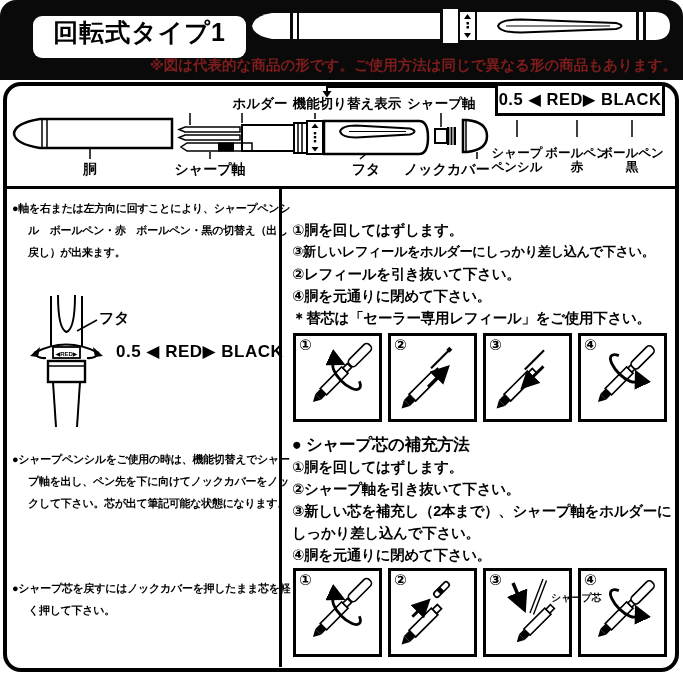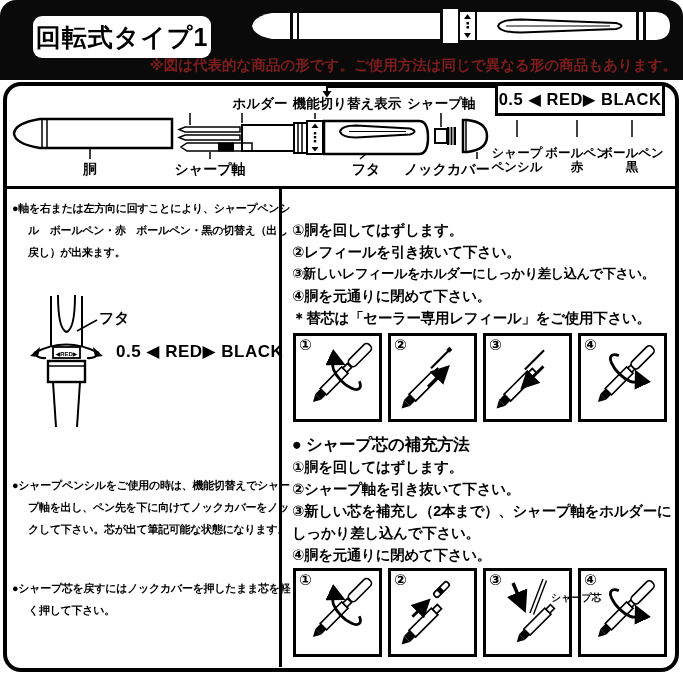--- a/index.html
+++ b/index.html
@@ -1,22 +1,22 @@
 <!DOCTYPE html>
 <html><head>
 <meta charset="utf-8">
 <style>
   html,body{margin:0;padding:0;background:#fff;}
   .page{position:relative;width:683px;height:700px;background:#fff;overflow:hidden;
         font-family:"Liberation Sans","DejaVu Sans",sans-serif;color:#000;}
   
   .band{position:absolute;left:0;top:0;width:683px;height:80px;background:#0a0a0a;
         border-radius:16px 16px 0 0;}
-  .title-box{position:absolute;left:33px;top:16px;width:178px;height:42px;background:#fff;
-        border-radius:9px;display:flex;align-items:center;justify-content:center;}
+  .title-box{position:absolute;left:33px;top:16px;width:213px;height:42px;background:#fff;
+        border-radius:9px;display:flex;align-items:flex-start;justify-content:center;}
   .title-box span{font-size:25px;font-weight:800;letter-spacing:1px;}
   .note{position:absolute;left:0px;top:56px;width:677px;text-align:right;color:#7f1d1d;
         font-size:14.5px;font-weight:700;}
   
   .main-box{position:absolute;left:3px;top:82px;width:668px;height:582px;
         border:4px solid #000;border-radius:18px;}
   .hdiv{position:absolute;left:7px;top:186px;width:669px;height:3px;background:#000;}
   .vdiv{position:absolute;left:279px;top:189px;width:3px;height:478px;background:#000;}
   
   .lbl{position:absolute;font-weight:700;text-align:center;font-size:13.5px;white-space:nowrap;}
@@ -190,27 +190,27 @@
     <span>赤</span>
   </div>
   <div class="mode txt" style="left:600px;">
     <span>ボールペン</span><br>
     <span>黒</span>
   </div>
 
   <div class="bullet txt" style="top:197px;">●軸を右または左方向に回すことにより、シャープペンシル　ボールペン・赤　ボールペン・黒の切替え（出し戻し）が出来ます。</div>
   <div class="cap-lbl txt">フタ</div>
   <div class="mini-ind txt">0.5 ◀ RED▶ BLACK</div>
-  <div class="bullet txt" style="top:474px;">●シャープペンシルをご使用の時は、機能切替えでシャープ軸を出し、ペン先を下に向けてノックカバーをノックして下さい。芯が出て筆記可能な状態になります。</div>
+  <div class="bullet txt" style="top:448px;">●シャープペンシルをご使用の時は、機能切替えでシャープ軸を出し、ペン先を下に向けてノックカバーをノックして下さい。芯が出て筆記可能な状態になります。</div>
   <div class="bullet txt" style="top:577px;">●シャープ芯を戻すにはノックカバーを押したまま芯を軽く押して下さい。</div>
 
   <div class="steps txt" style="top:219px;">
     <div class="nw">①胴を回してはずします。</div>
+    <div class="nw tight">③新しいレフィールをホルダーにしっかり差し込んで下さい。</div>
     <div class="nw">②レフィールを引き抜いて下さい。</div>
-    <div class="nw tight">③新しいレフィールをホルダーにしっかり差し込んで下さい。</div>
     <div class="nw">④胴を元通りに閉めて下さい。</div>
     <div class="nw">＊替芯は「セーラー専用レフィール」をご使用下さい。</div>
   </div>
 
   <div class="sbox" style="left:293px;top:333px;">
     <span class="num">①</span>
     <svg width="83" height="83" viewBox="0 0 83 83">
       <g transform="translate(39,44) rotate(-45) scale(0.82)">
         <use href="#pf" x="-4"></use>
           <use href="#pr" x="26"></use>

